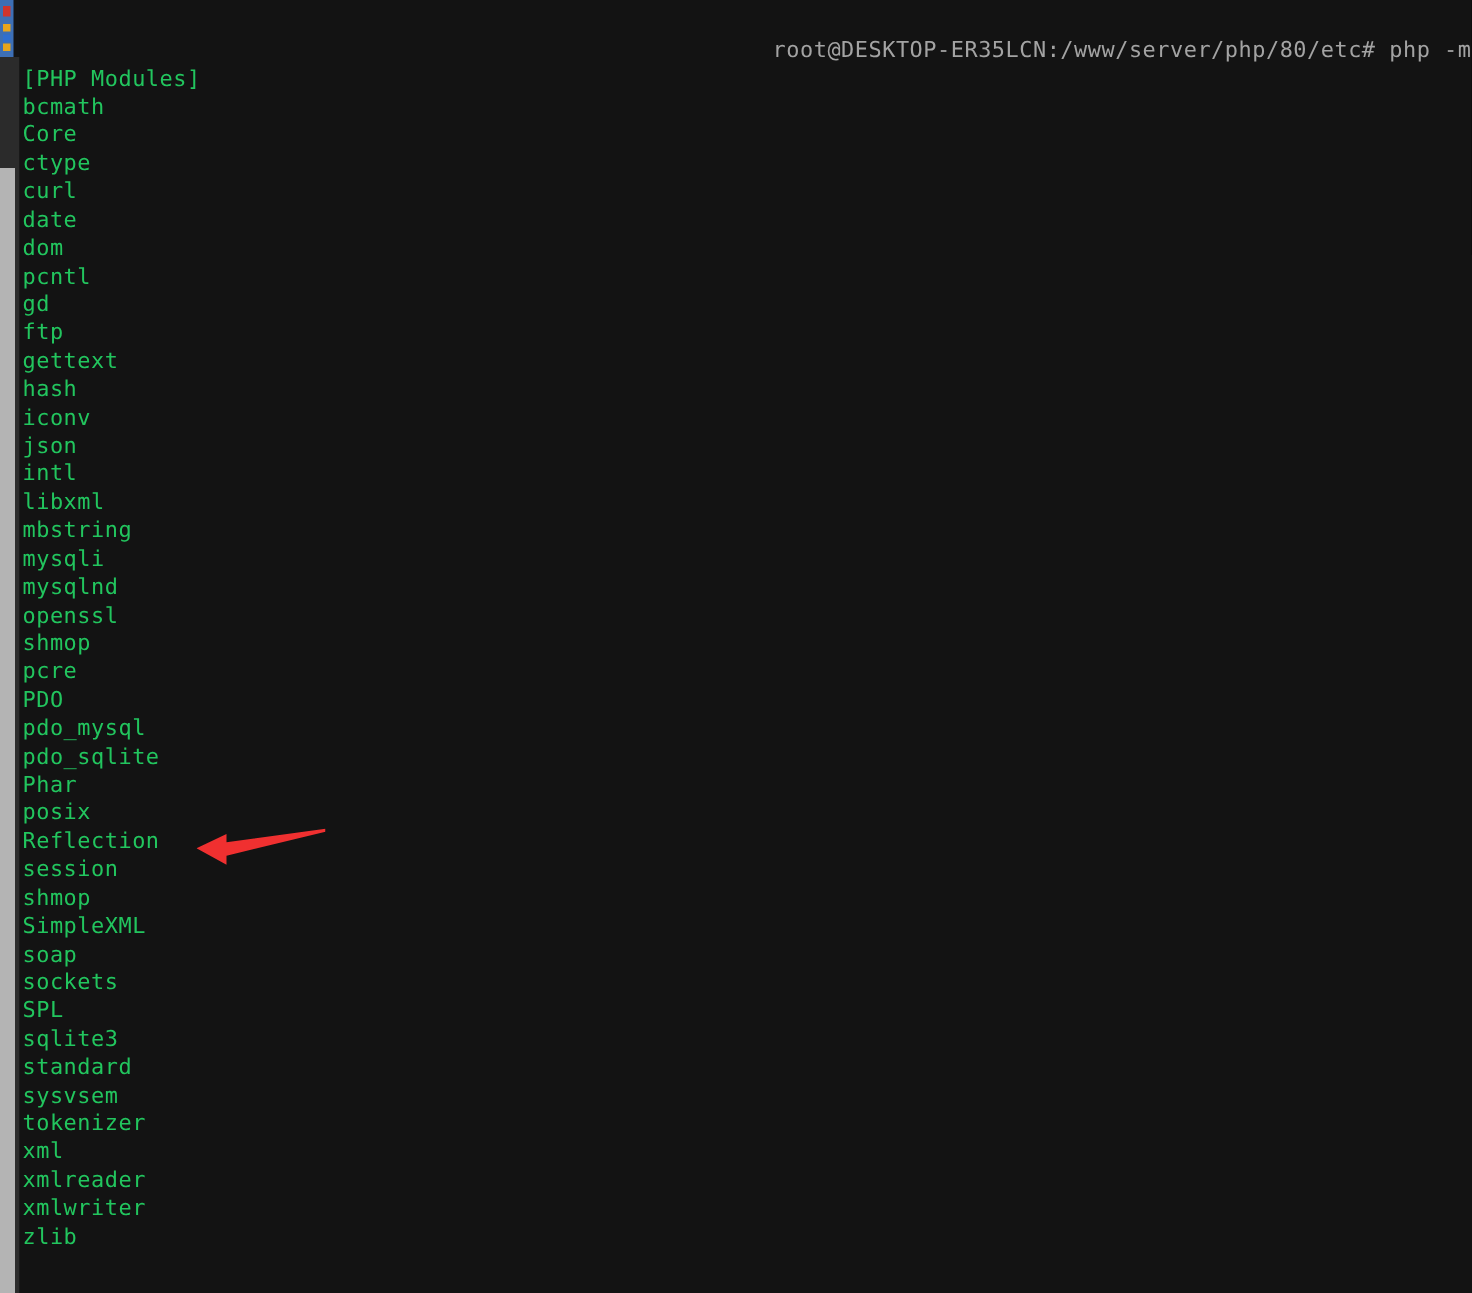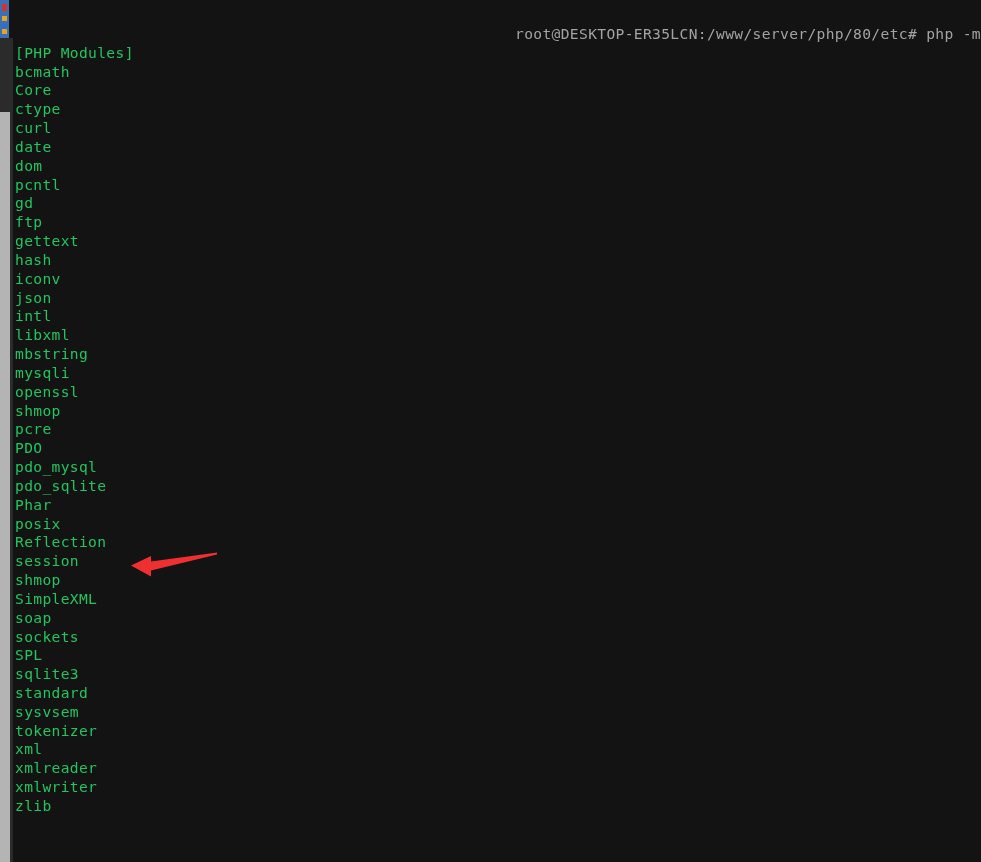--- a/index.html
+++ b/index.html
@@ -129,20 +129,21 @@
         <div class="term-line">gd</div>
         <div class="term-line">ftp</div>
         <div class="term-line">gettext</div>
         <div class="term-line">hash</div>
         <div class="term-line">iconv</div>
         <div class="term-line">json</div>
         <div class="term-line">intl</div>
         <div class="term-line">libxml</div>
         <div class="term-line">mbstring</div>
         <div class="term-line">mysqli</div>
+        <div class="term-line">mysqlnd</div>
         <div class="term-line">openssl</div>
         <div class="term-line">shmop</div>
         <div class="term-line">pcre</div>
         <div class="term-line">PDO</div>
         <div class="term-line">pdo_mysql</div>
         <div class="term-line">pdo_sqlite</div>
         <div class="term-line">Phar</div>
         <div class="term-line">posix</div>
         <div class="term-line">Reflection</div>
         <div class="term-line">session</div>

